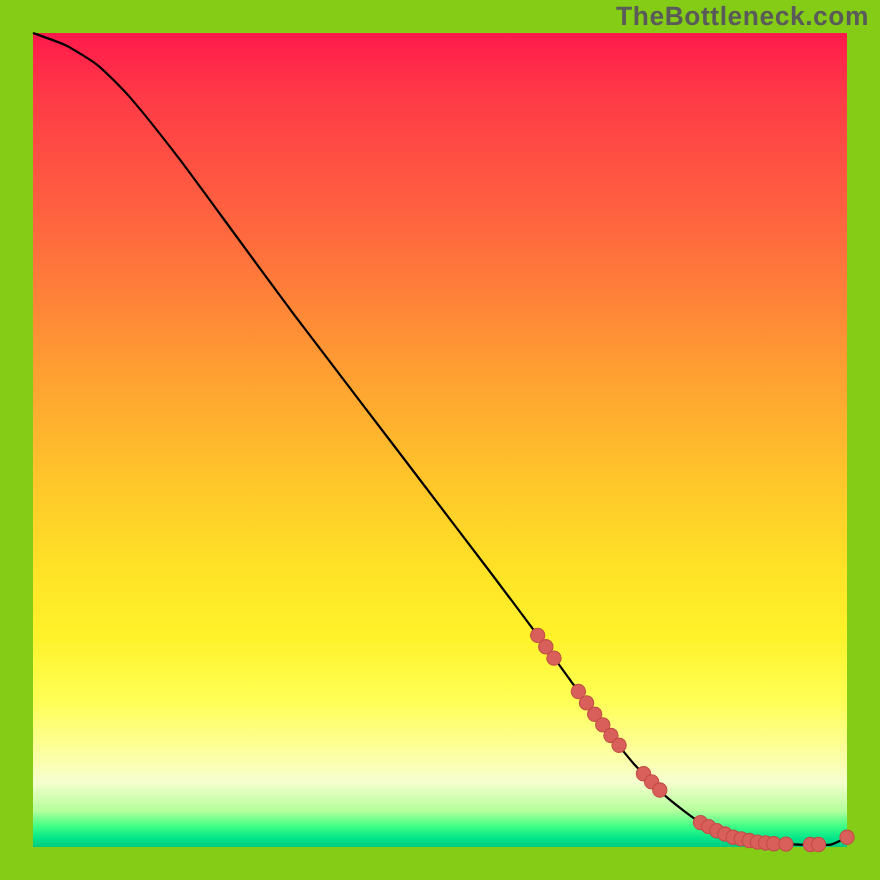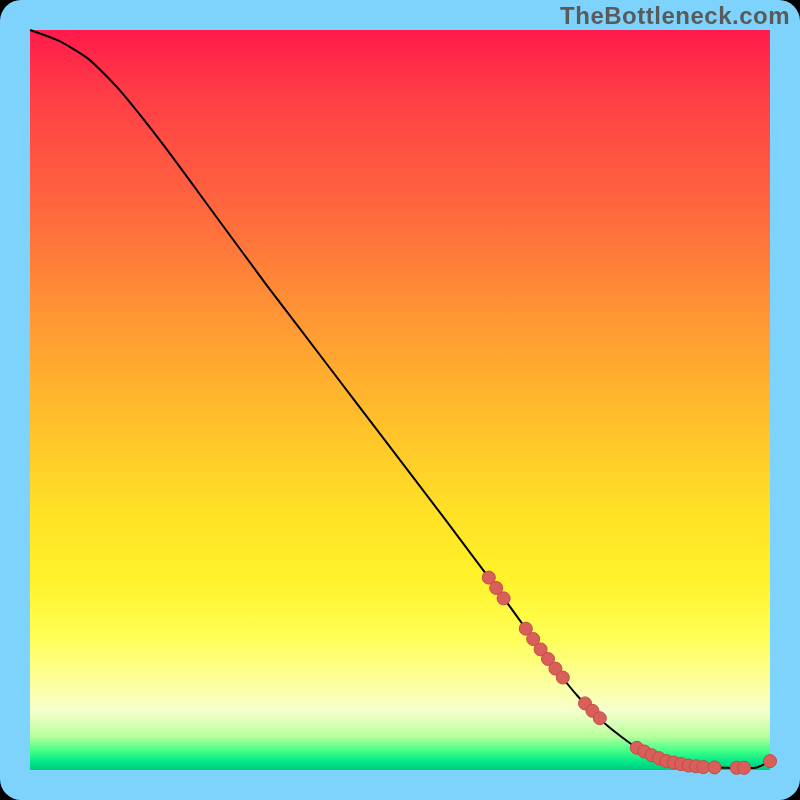--- a/index.html
+++ b/index.html
@@ -1,22 +1,21 @@
 <!DOCTYPE html>
 <html><head>
 <meta charset="utf-8">
 <style>
   * { margin: 0; padding: 0; box-sizing: border-box; }
   html, body { width: 800px; height: 800px; background: #000; overflow: hidden; }
   .stage {
     position: relative;
     width: 800px;
     height: 800px;
-    background: #7dd3fc;
-    border-radius: 21px;
+    background: #84cc16;
   }
   .watermark {
     position: absolute;
     top: 2px;
     right: 10px;
     font-family: Arial, Helvetica, sans-serif;
     font-size: 24px;
     font-weight: 600;
     color: #5a5a5a;
     letter-spacing: 0.5px;

